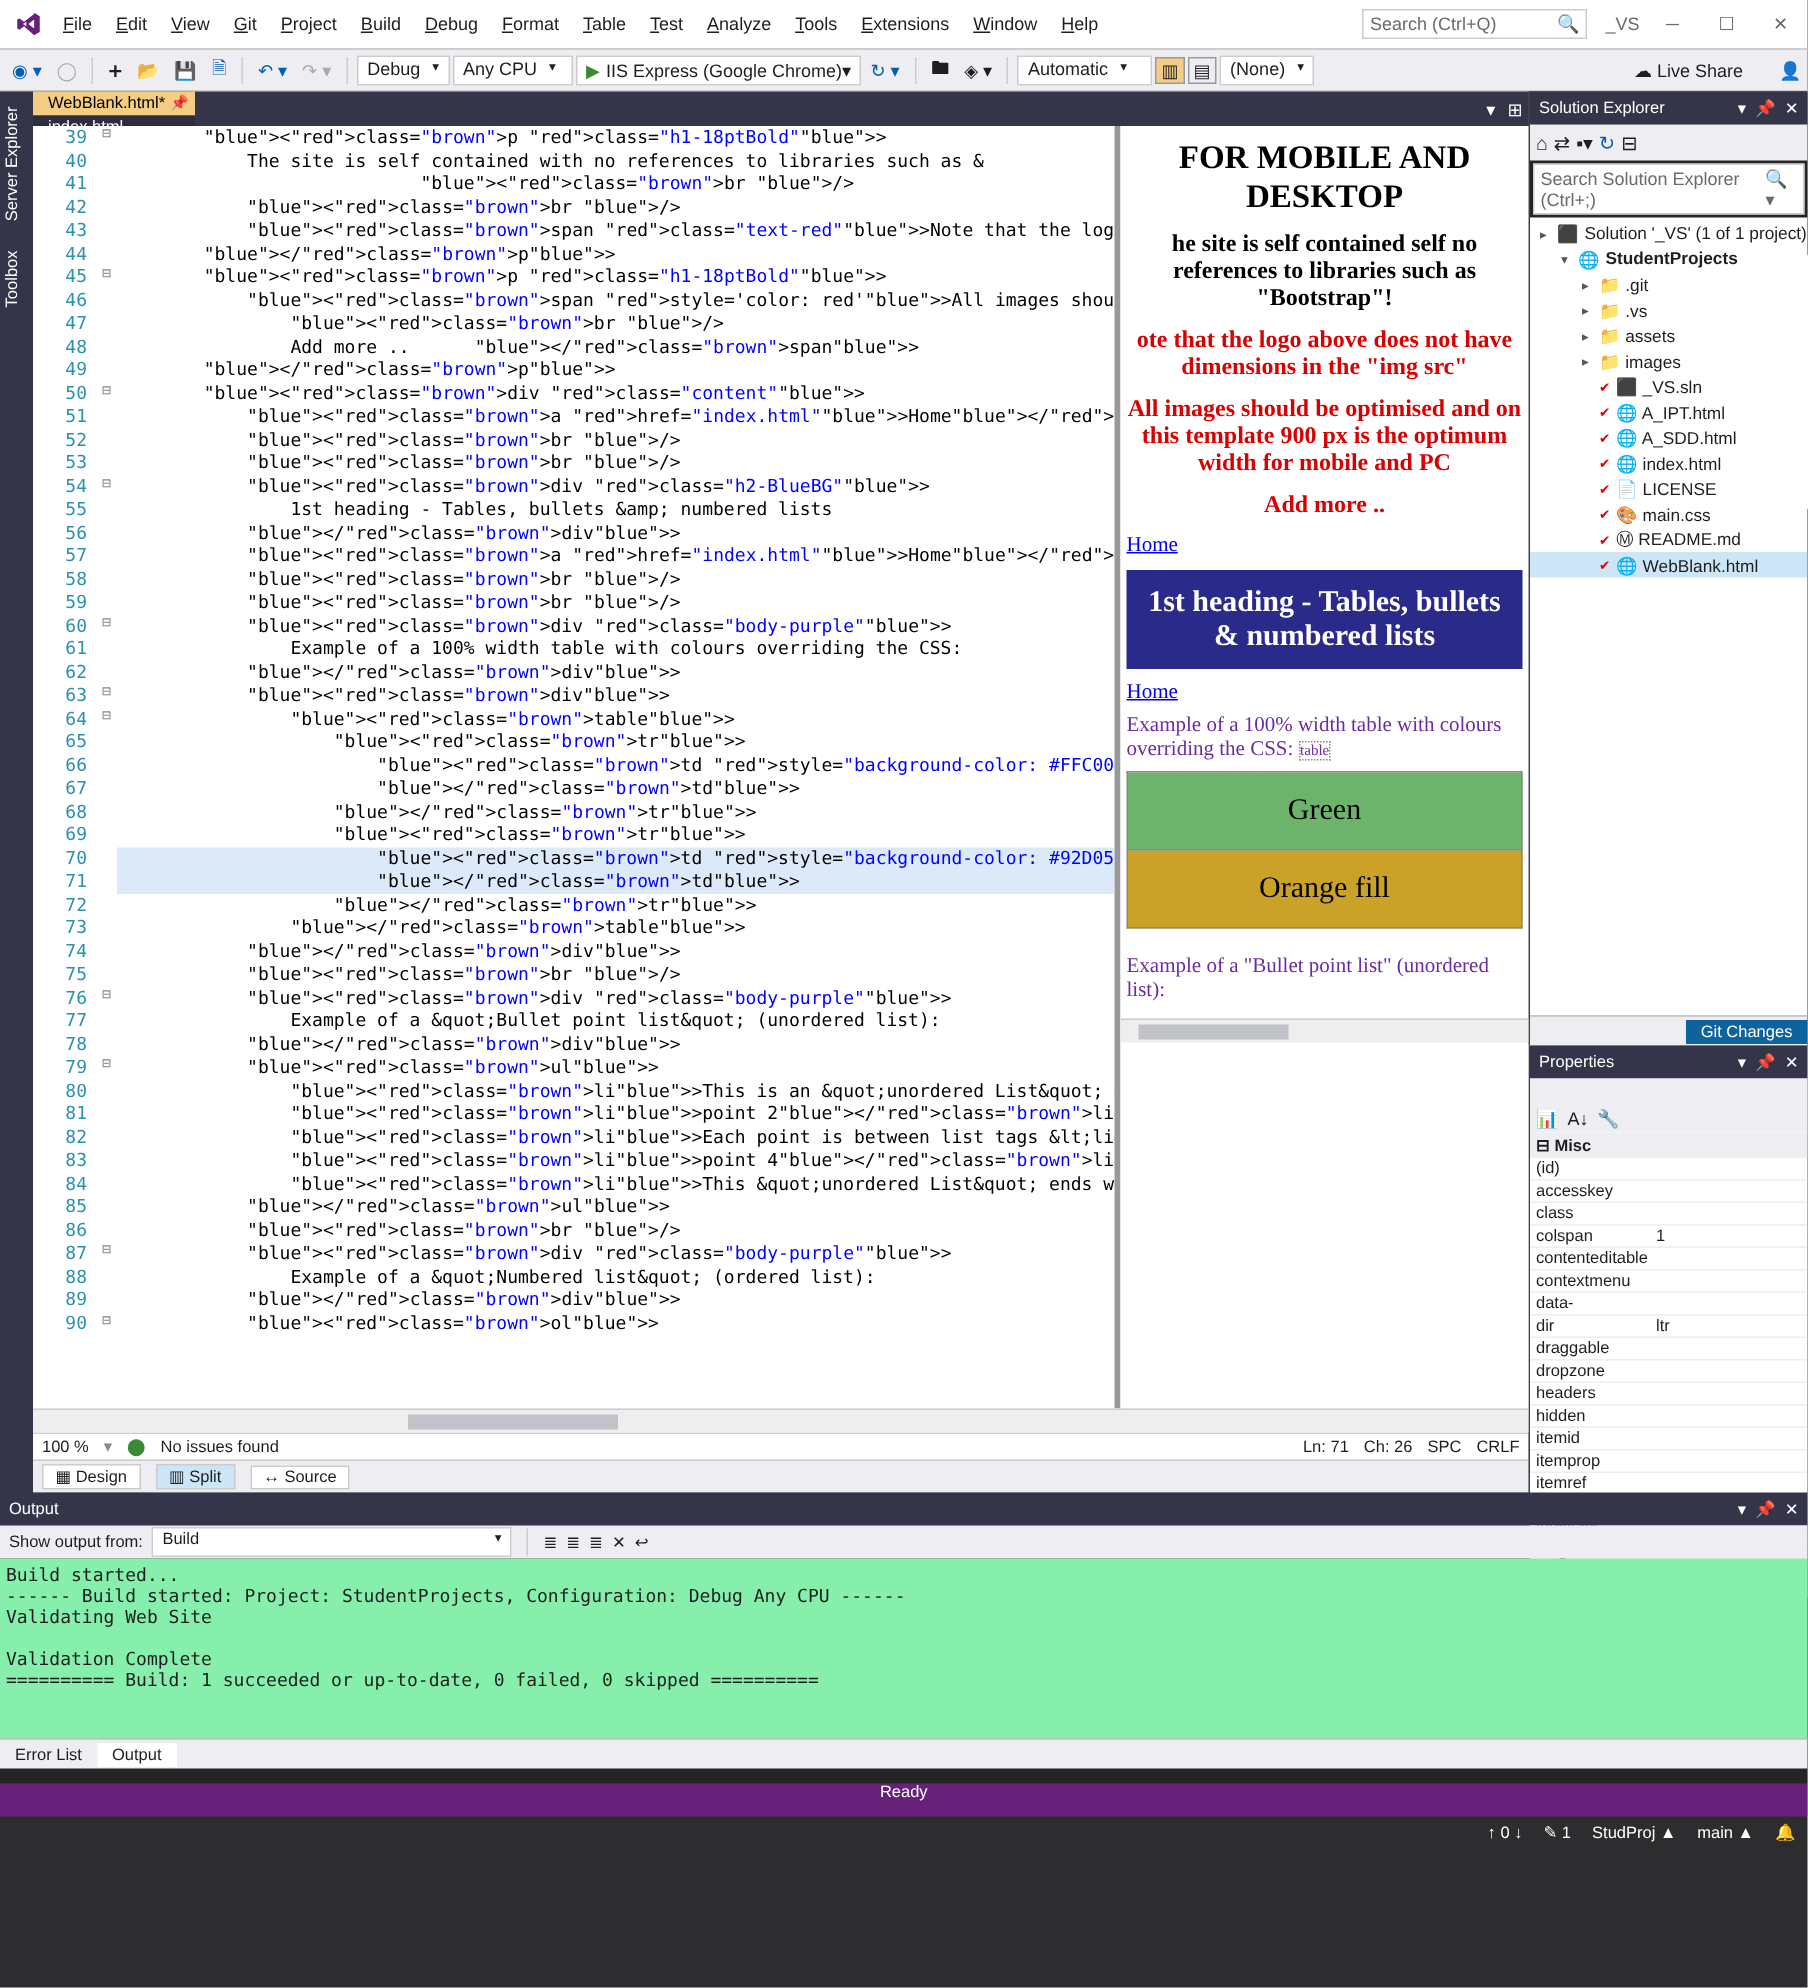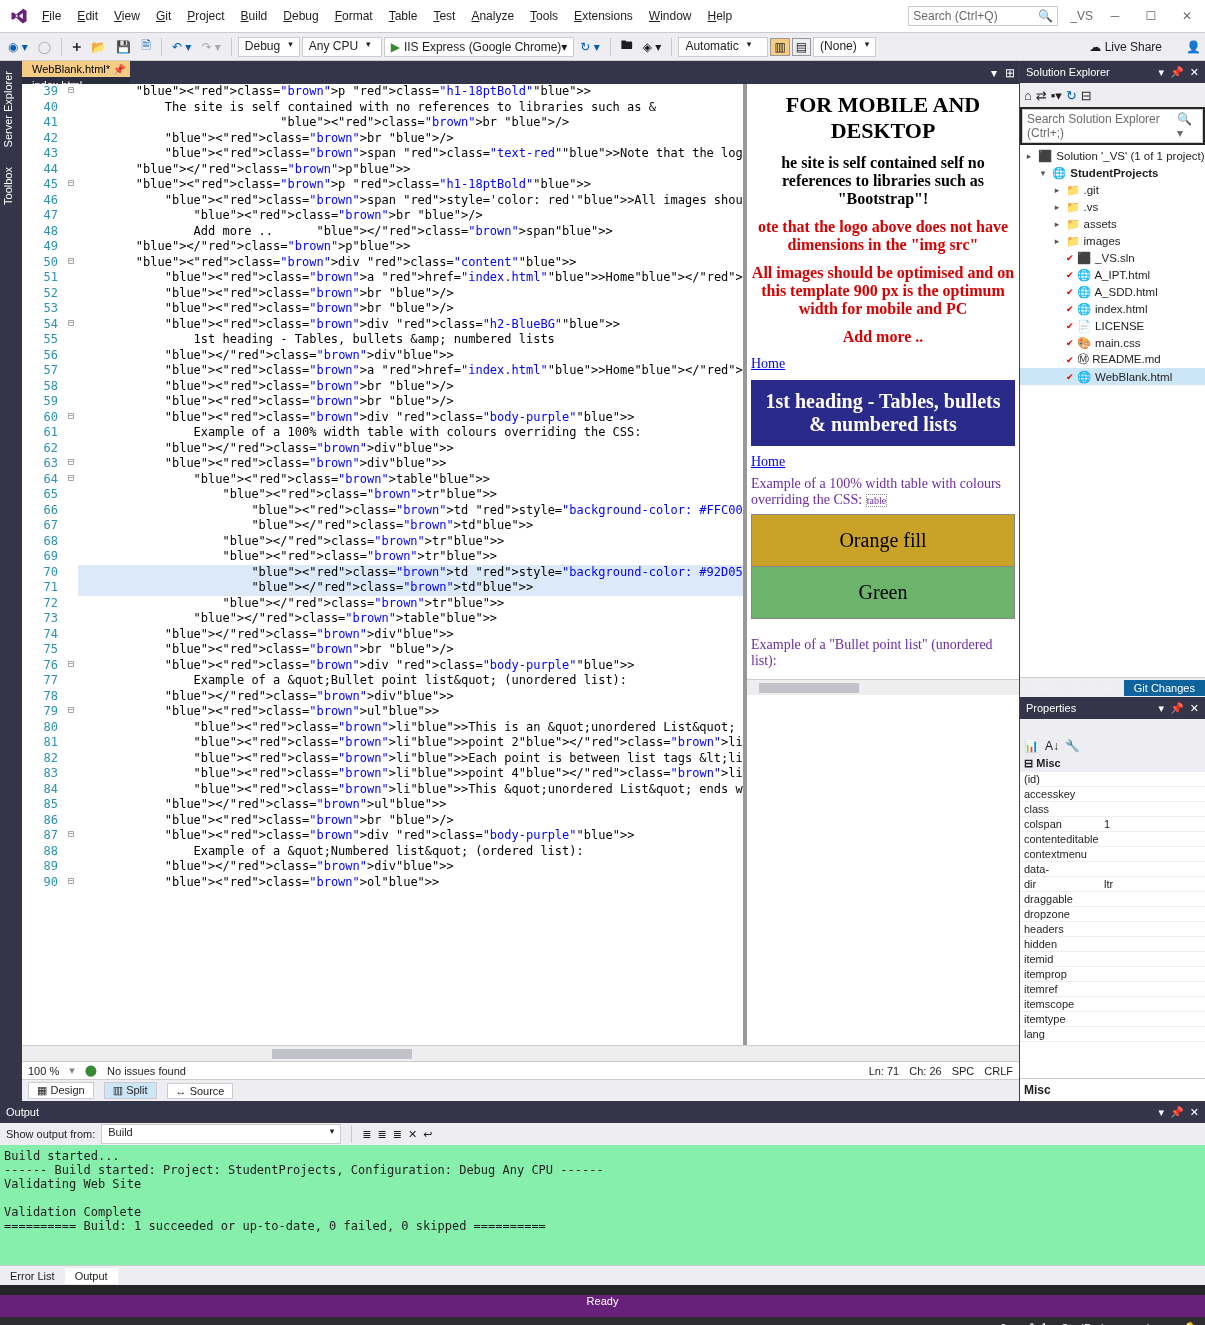--- a/index.html
+++ b/index.html
@@ -13,21 +13,21 @@
   .title-right { display: flex; align-items: center; gap: 8px; margin-left: 12px; color: #6a6a6a; }
   .win-btn { width: 28px; height: 22px; display: inline-flex; align-items: center; justify-content: center; }
   .toolbar { background: #eeeef2; height: 28px; display: flex; align-items: center; padding: 0 4px; color: #1e1e1e; border-bottom: 1px solid #ccc; gap: 2px; }
   .tb-btn { padding: 2px 4px; display: inline-flex; align-items: center; }
   .tb-sep { width: 1px; height: 18px; background: #ccc; margin: 0 4px; }
   .tb-drop { border: 1px solid #ccc; background: #fff; padding: 1px 6px; height: 20px; display: inline-flex; gap: 4px; }
   .tb-drop .chev { font-size: 9px; margin-left: 4px; }
   .iis-btn { border: 1px solid #ccc; background: #fff; padding: 1px 6px; height: 20px; display: inline-flex; align-items: center; }
   .play { color: #388a34; margin-right: 4px; }
   .live-share { margin-left: auto; display: flex; align-items: center; gap: 24px; color: #1e1e1e; }
-  .main-row { display: flex; height: 1040px; }
+  .main-row { display: flex; height: 934px; }
   .lefttabs { width: 22px; background: #35354a; display: flex; flex-direction: column; color: #fff; }
   .vtab { writing-mode: vertical-rl; transform: rotate(180deg); padding: 10px 2px; font-size: 11px; text-align: center; }
   .editor-col { flex: 1; display: flex; flex-direction: column; background: #fff; min-width: 0; }
   .tabstrip { background: #35354a; height: 23px; display: flex; align-items: stretch; }
   .tab { padding: 2px 20px 2px 10px; font-size: 11px; color: #fff; background: #2d2d40; margin-right: 2px; display: flex; align-items: center; position: relative; }
   .tab.active { background: #f5cc84; color: #000; }
   .tab .pin { position: absolute; right: 4px; font-size: 10px; }
   .tabstrip-right { margin-left: auto; display: flex; align-items: center; color: #fff; padding: 0 4px; gap: 8px; }
   .editor-body { display: flex; flex: 1; min-height: 0; }
   .code-pane { flex: 1; background: #fff; color: #000; font-family: Consolas, monospace; font-size: 12px; display: flex; overflow: hidden; position: relative; border-right: 4px solid #999; }
@@ -291,24 +291,24 @@
           <div class="pv-p pv-red">ote that the logo above does not have dimensions in the "img src"</div>
           <div class="pv-p pv-red">All images should be optimised and on this template 900 px is the optimum width for mobile and PC</div>
           <div class="pv-p pv-red">Add more ..</div>
           <a class="pv-link">Home</a>
           <div class="pv-h2bg">1st heading - Tables, bullets &amp; numbered lists</div>
           <a class="pv-link">Home</a>
           <div class="pv-purple"><span>Example of a 100% width table with colours overriding the CSS:</span> <span style="border:1px dotted #888;font-size:10px">table</span></div>
           <table class="pv-table">
             <tbody>
                 <tr>
-                  <td style="background:#c9a227">Orange fill</td>
+                  <td style="background:#6cb36c">Green</td>
                 </tr>
             <tr>
-                  <td style="background:#6cb36c">Green</td>
+                  <td style="background:#c9a227">Orange fill</td>
                 </tr>
           </tbody>
             </table>
           <div style="height:12px"></div>
           <div class="pv-purple">Example of a "Bullet point list" (unordered list):</div>
         </div>
         <div class="scroll-h">
             <div class="thumb" style="left:12px;width:100px"></div>
           </div>
       </div>

